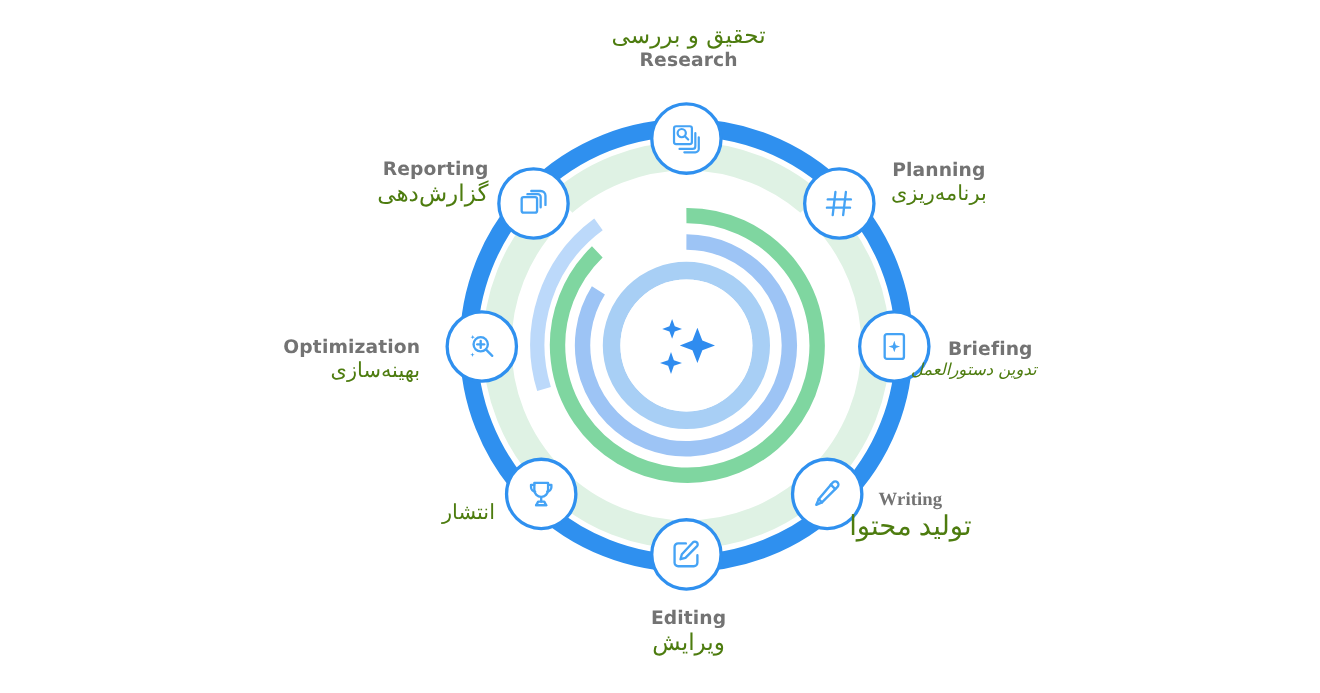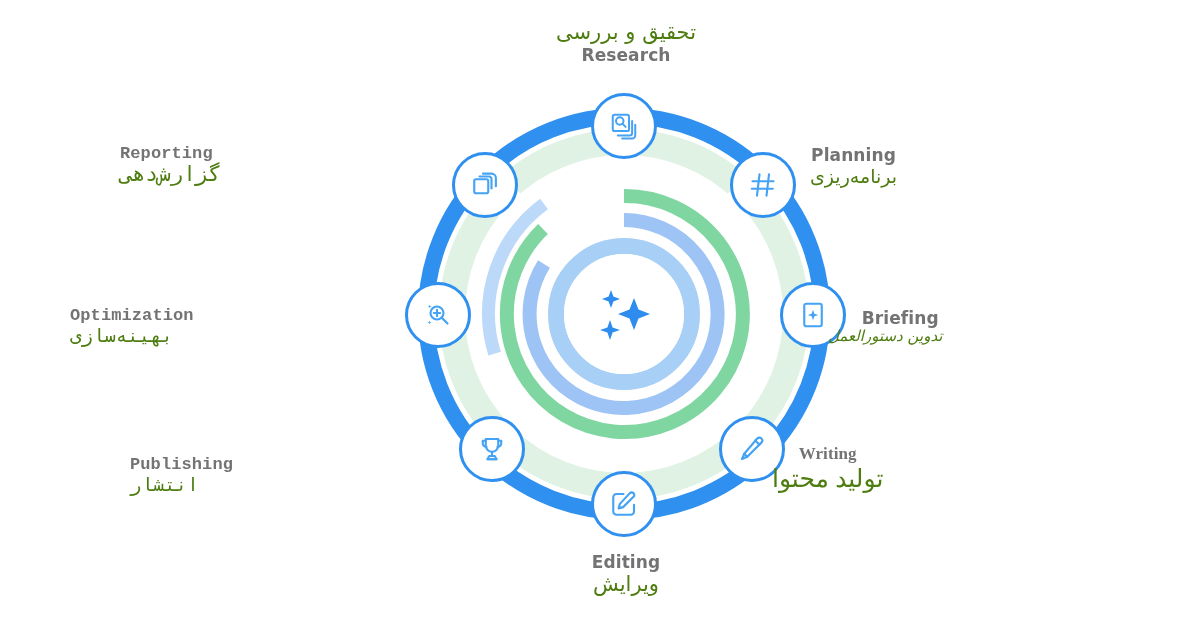--- a/index.html
+++ b/index.html
@@ -73,21 +73,21 @@
     letter-spacing: 0.1px;
   }
   .label .fa {
     display: block;
     font-size: 19px;
     color: #4d7c0f;
     direction: rtl;
     unicode-bidi: embed;
   }
   .label.align-left  { text-align: center; }
-  .label.align-right { text-align: left; font-family: Liberation Mono, monospace; }
+  .label.align-right { text-align: right; }
   .label.align-center{ text-align: center; }
 
   
   #label-research  .fa { font-size: 21px; }
   #label-research  .en { font-size: 17px; }
   #label-briefing  .fa { font-size: 15px; font-style: italic; }
   #label-writing   .fa { font-size: 25px; }
   #label-editing   .fa { font-size: 21px; }
   #label-publishing .fa { font-size: 19px; }
   #label-optimization .fa { font-size: 19px; }
@@ -262,21 +262,20 @@
     <span class="en">Writing</span>
     <span class="fa">تولید محتوا</span>
   </div>
 
   <div class="label align-center" id="label-editing" style="left:626px; top:552px; transform:translateX(-50%);">
     <span class="en">Editing</span>
     <span class="fa">ویرایش</span>
   </div>
 
   <div class="label align-right" id="label-publishing" style="left:130px; top:455px; width:320px;">
-    <span class="en">Publishing</span>
     <span class="fa">انتشار</span>
   </div>
 
   <div class="label align-right" id="label-optimization" style="left:70px; top:306px; width:312px;">
     <span class="en">Optimization</span>
     <span class="fa">بهینه‌سازی</span>
   </div>
 
   <div class="label align-right" id="label-reporting" style="left:120px; top:144px; width:324px;">
     <span class="en">Reporting</span>

